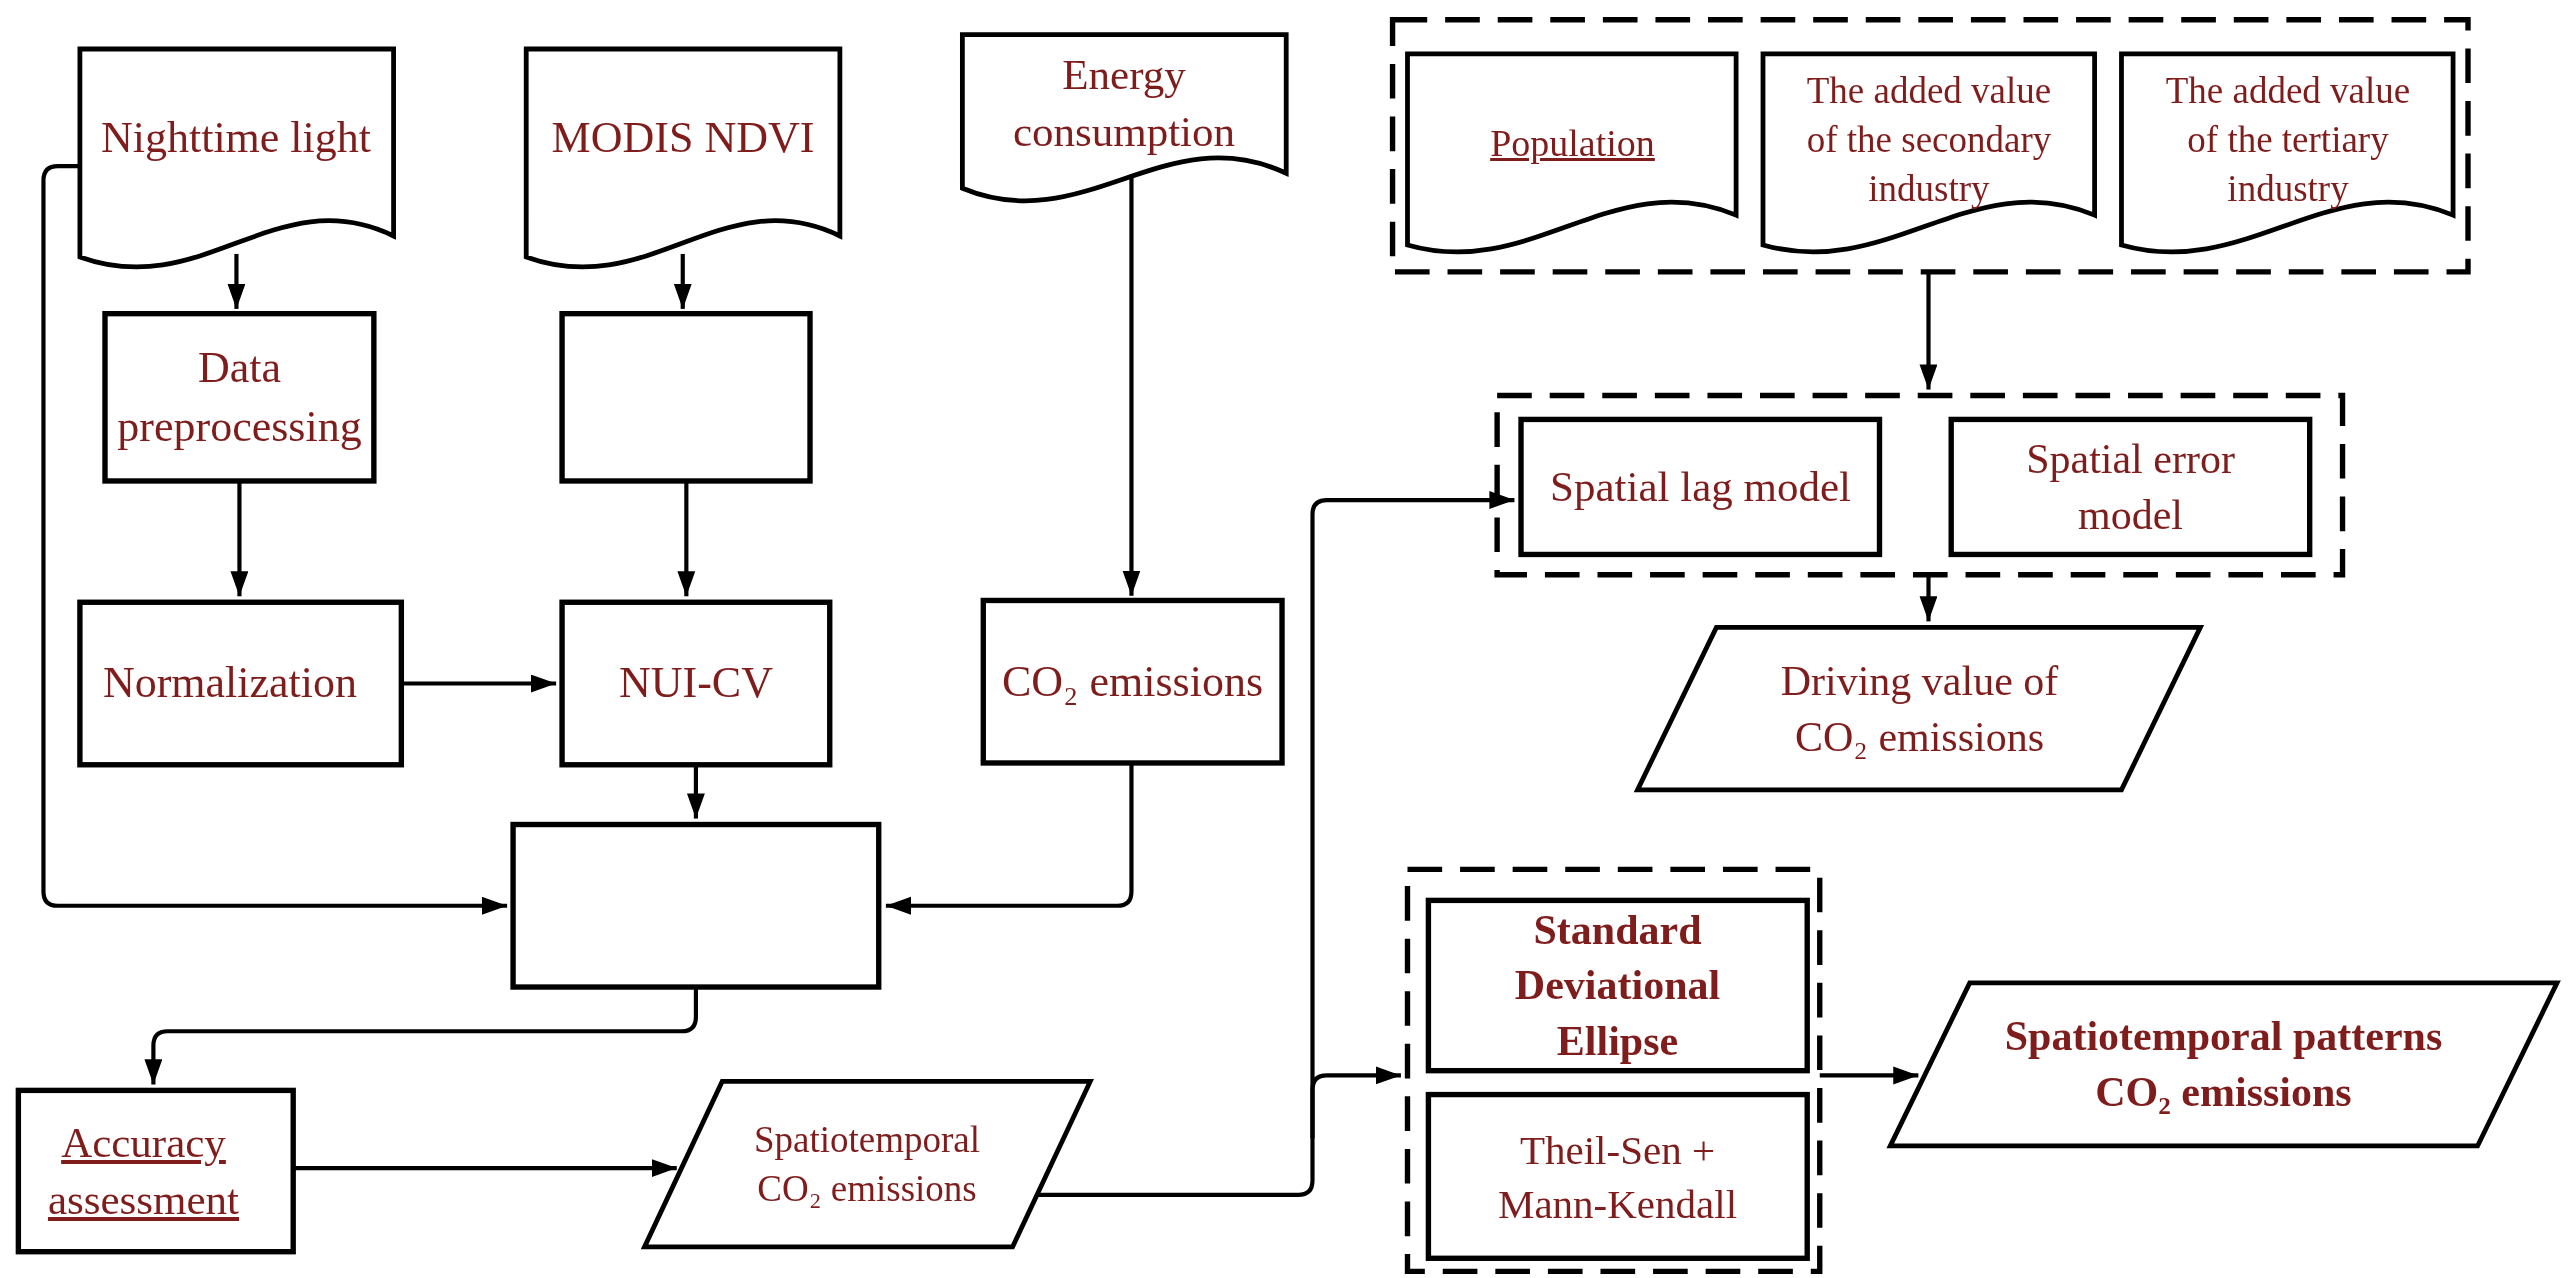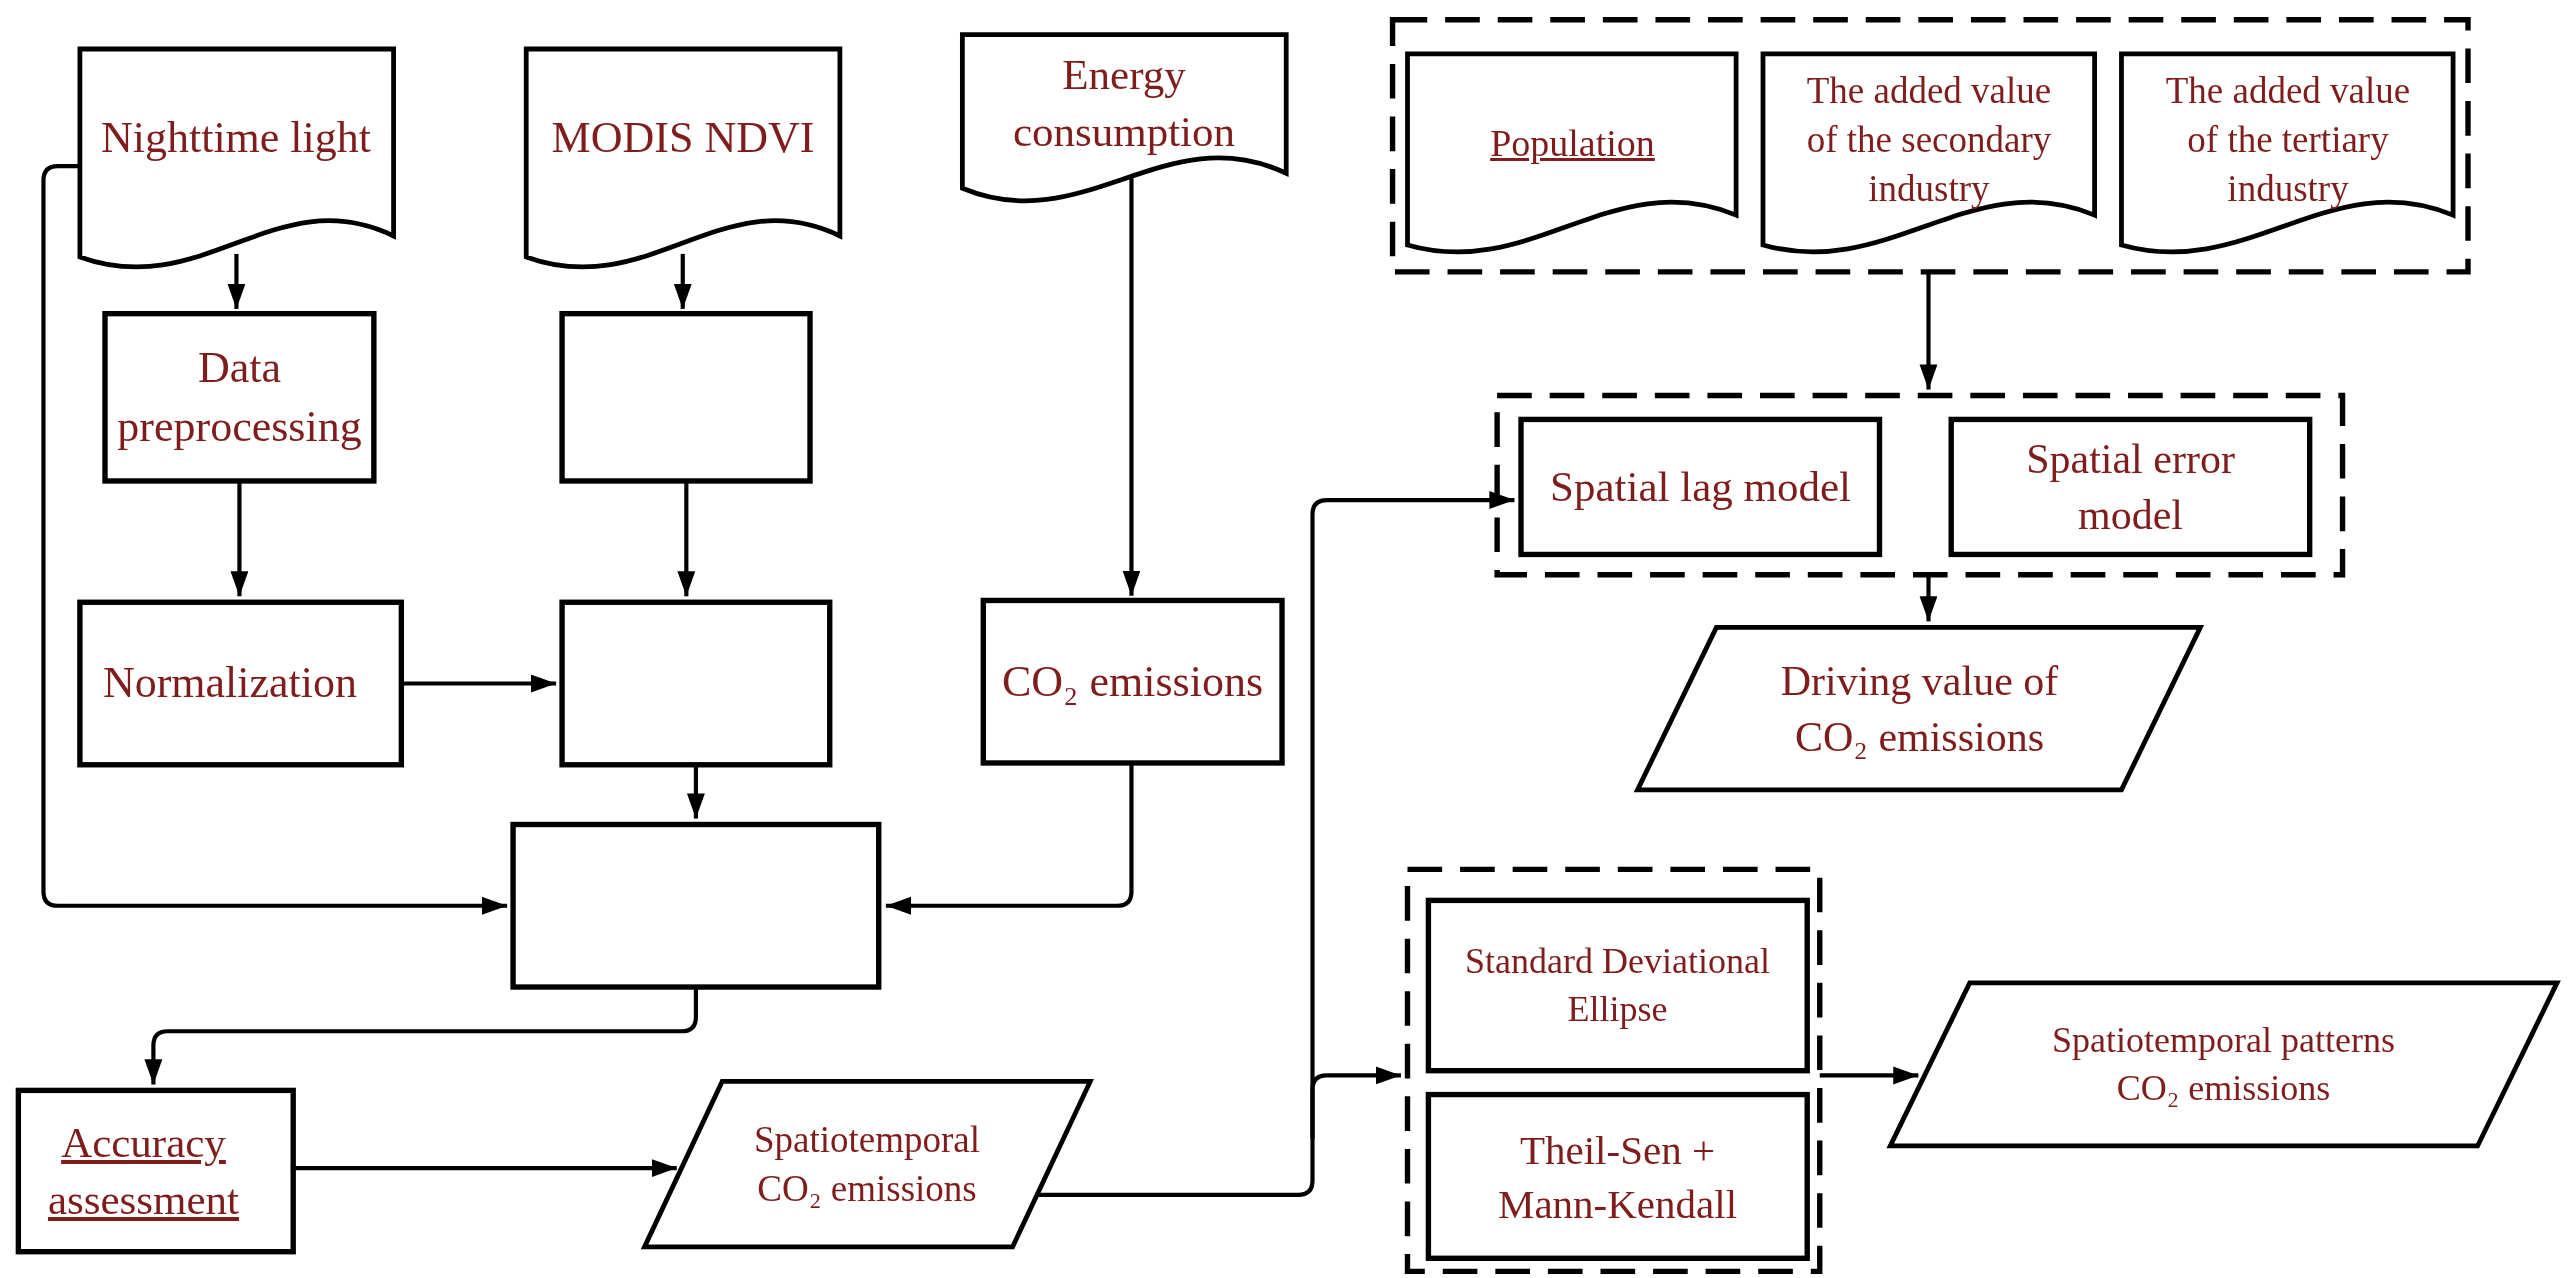--- a/index.html
+++ b/index.html
@@ -20,21 +20,21 @@
     line-height:1.32;
     color:#7f1d1d;
     pointer-events:none;
   }
   .fs74{font-size:44px;}
   .fs72{font-size:43px;}
   .fs70{font-size:42px;}
   .fs68{font-size:41px;}
   .fs64{font-size:38px;}
   .fs62{font-size:37px;}
-  .fs60{font-size:36px;}
+  .fs60{font-size:42px;font-weight:bold;}
 </style>
 </head>
 <body>
 
 <div id="canvas">
 
   <svg id="wires" viewBox="0 0 4310 2139" xmlns="http://www.w3.org/2000/svg">
     <defs>
       <marker id="arw" markerUnits="userSpaceOnUse" markerWidth="44" markerHeight="32" refX="42" refY="15" orient="auto">
         <path d="M0,0 L42,15 L0,30 Z" fill="#000"></path>
@@ -96,20 +96,21 @@
 industry</div>
   <div class="lbl fs62" style="left:2122px;top:54px;width:332px;height:173px;">The added value
 of the tertiary
 industry</div>
   <div class="lbl fs74" style="left:105px;top:314px;width:269px;height:167px;">Data
 preprocessing</div>
   <div class="lbl fs72" style="left:1521px;top:420px;width:359px;height:135px;">Spatial lag model</div>
   <div class="lbl fs70" style="left:1951px;top:420px;width:359px;height:135px;">Spatial error
 model</div>
   <div class="lbl fs74" style="left:69px;top:602px;width:322px;height:163px;">Normalization</div>
+  <div class="lbl fs74" style="left:562px;top:602px;width:268px;height:163px;">NUI-CV</div>
   <div class="lbl fs74" style="left:983px;top:601px;width:299px;height:163px;">CO₂ emissions</div>
   <div class="lbl fs70" style="left:1638px;top:628px;width:563px;height:163px;">Driving value of
 CO₂ emissions</div>
   <div class="lbl fs72" style="left:6px;top:1091px;width:275px;height:161px;text-decoration:underline;">Accuracy
 assessment</div>
   <div class="lbl fs62" style="left:644px;top:1082px;width:446px;height:166px;">Spatiotemporal
 CO₂ emissions</div>
   <div class="lbl fs60" style="left:1428px;top:901px;width:379px;height:170px;">Standard Deviational
 Ellipse</div>
   <div class="lbl fs68" style="left:1428px;top:1095px;width:379px;height:164px;">Theil-Sen +

